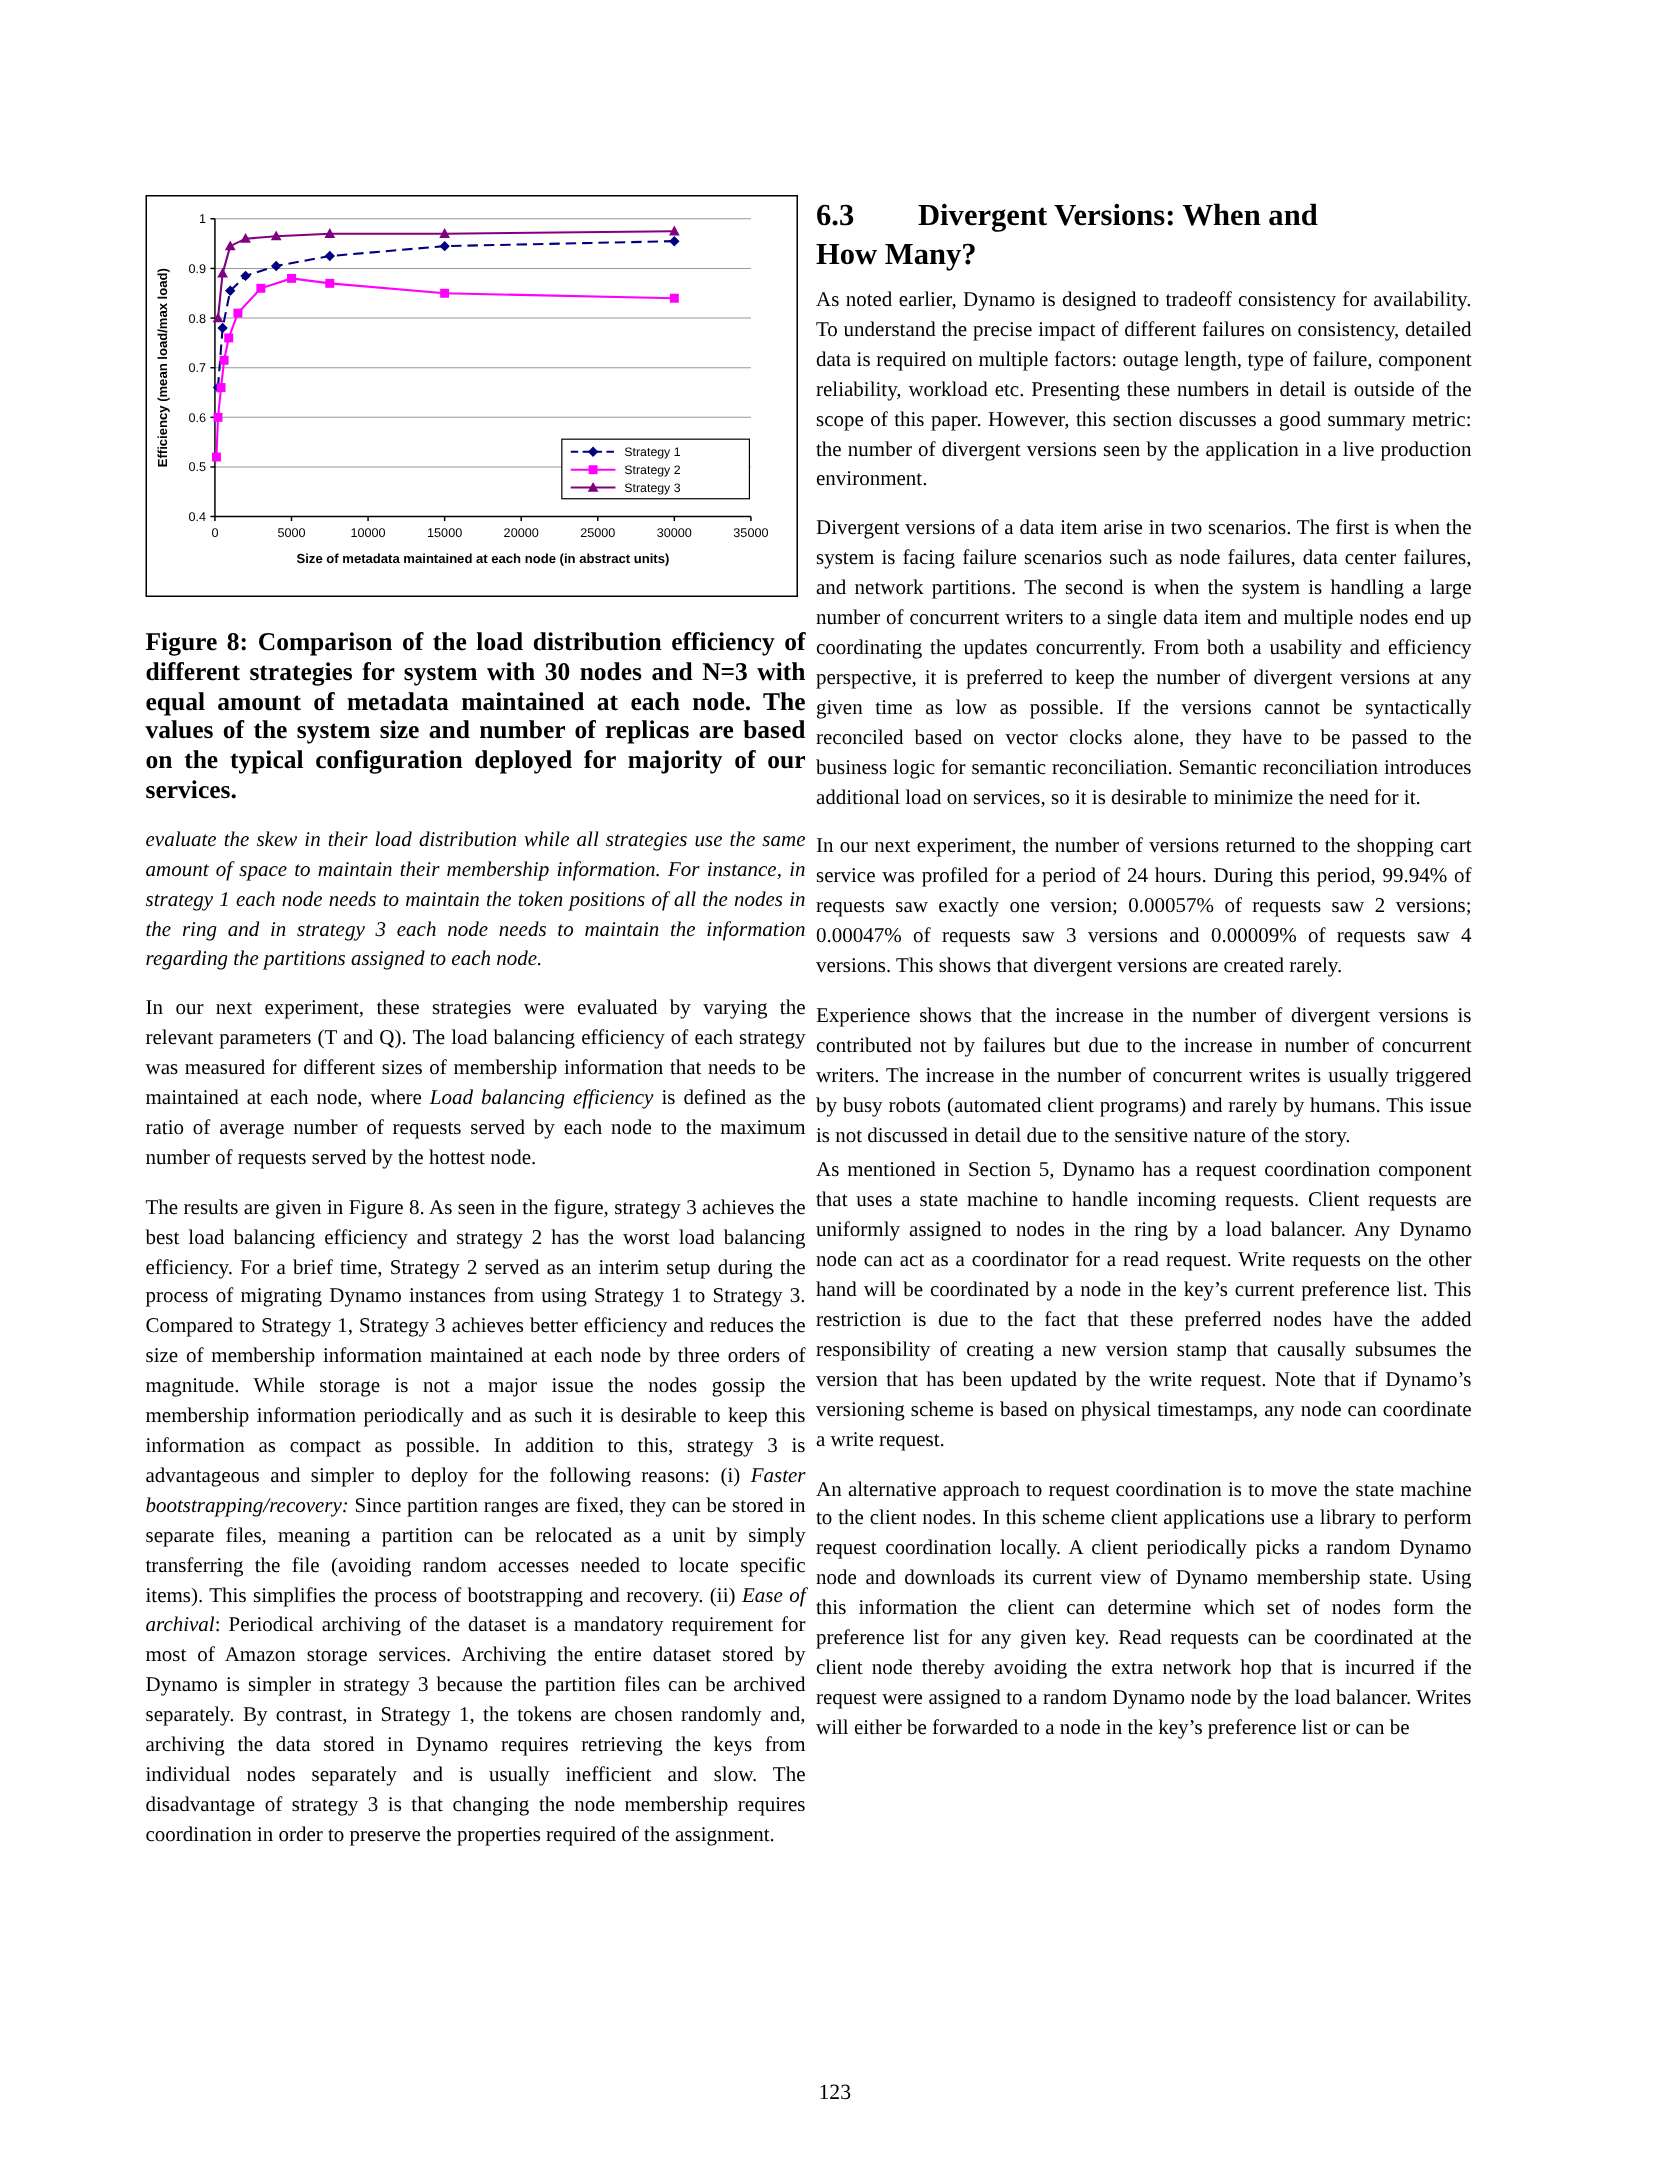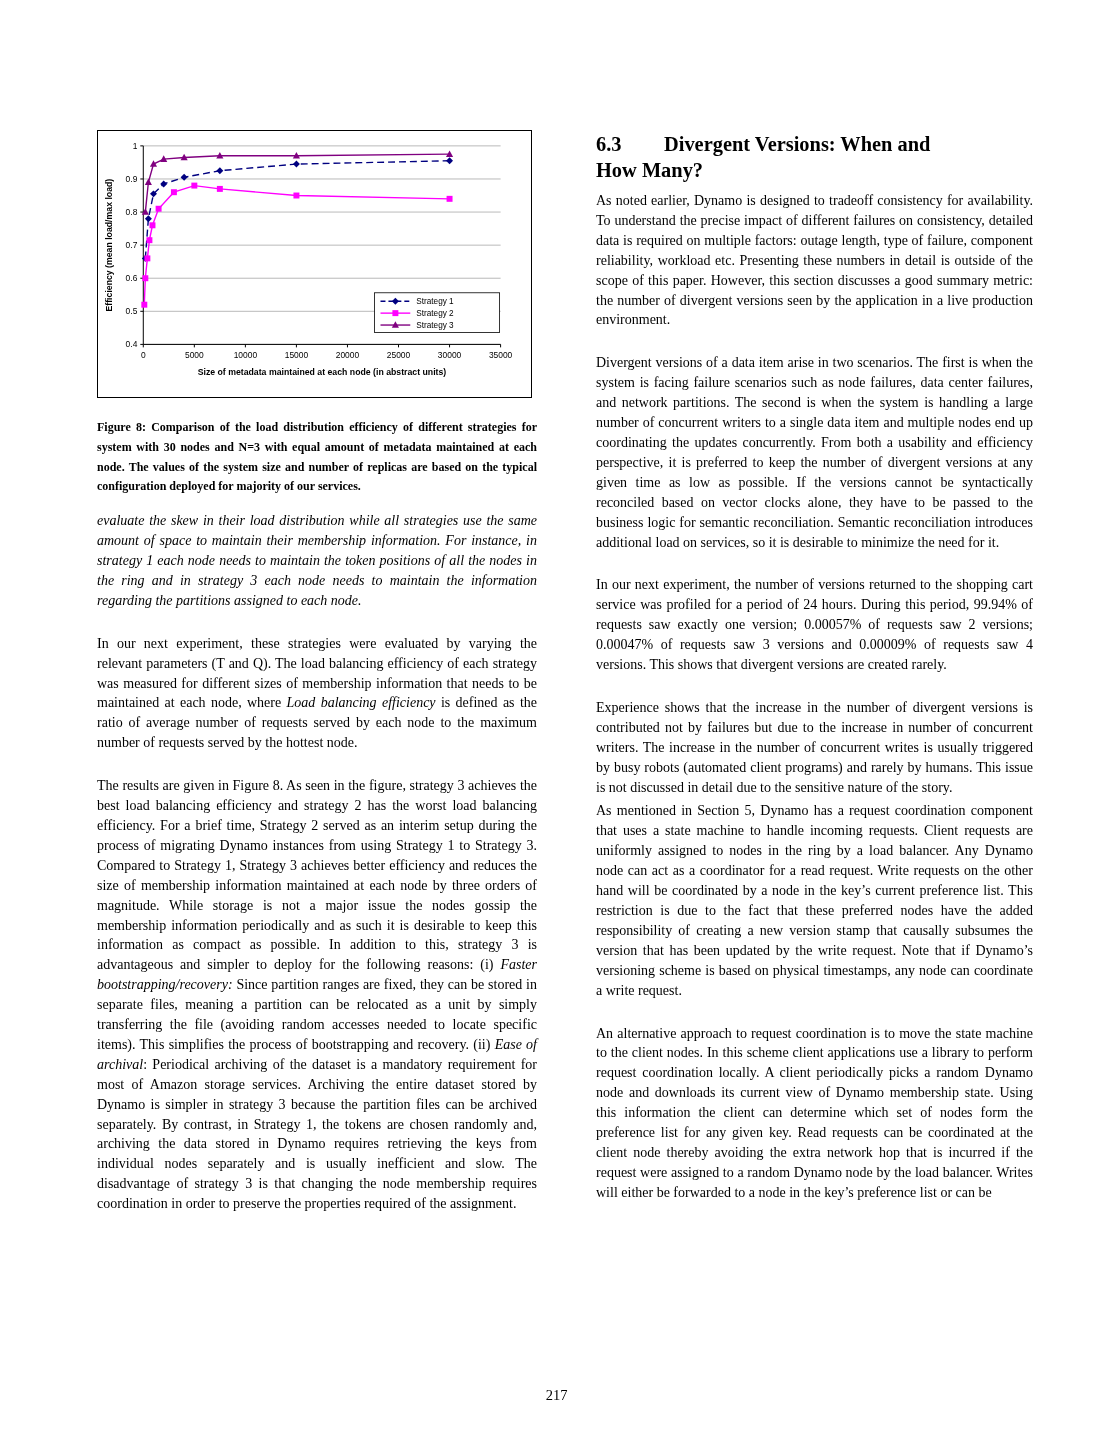--- a/index.html
+++ b/index.html
@@ -2,31 +2,31 @@
 <html><head>
 <meta charset="utf-8">
 <style>
   * { margin:0; padding:0; box-sizing:border-box; }
   html,body { background:#ffffff; }
   .page {
     position:relative; width:1113px; height:1440px; background:#fff;
     font-family:"Liberation Serif", serif; color:#000; overflow:hidden;
   }
   .col-left  { position:absolute; left:97px;  top:130px; width:440px; }
-  .col-right { position:absolute; left:596px; top:132px; width:437px; }
+  .col-right { position:absolute; left:544px; top:132px; width:437px; }
 
   .chart-frame { width:435px; height:268px; border:1px solid #000; background:#fff; }
   .chart-frame svg { display:block; width:100%; height:100%; font-family:"Liberation Sans", sans-serif; }
 
   .caption {
-    margin-top:20px; font-weight:bold; font-size:12px; line-height:19.8px;
+    margin-top:20px; font-weight:bold; font-size:17px; line-height:19.8px;
     text-align:justify;
   }
   p.body {
-    font-size:14px; line-height:19.9px; text-align:justify; margin-top:23px;
+    font-size:14px; line-height:19.9px; text-align:justify; margin-top:13px;
   }
   .col-left .first-body { margin-top:14px;font-style:italic; }
 
   h2 {
     font-size:20.4px; line-height:25.5px; font-weight:bold;
     max-width:380px; margin:0 0 8px 0;
   }
   h2.mt { margin-top:14px; }
   h2 .secnum { display:inline-block; min-width:68px; }
 
@@ -138,14 +138,14 @@
     <h2><span class="secnum">6.3</span><span>Divergent Versions: When and How Many?</span></h2>
     <p class="body" style="margin-top:4px"><span>As noted earlier, Dynamo is designed to tradeoff consistency for availability. To understand the precise impact of different failures on consistency, detailed data is required on multiple factors: outage length, type of failure, component reliability, workload etc. Presenting these numbers in detail is outside of the scope of this paper. However, this section discusses a good summary metric: the number of divergent versions seen by the application in a live production environment.</span></p>
     <p class="body"><span>Divergent versions of a data item arise in two scenarios. The first is when the system is facing failure scenarios such as node failures, data center failures, and network partitions. The second is when the system is handling a large number of concurrent writers to a single data item and multiple nodes end up coordinating the updates concurrently. From both a usability and efficiency perspective, it is preferred to keep the number of divergent versions at any given time as low as possible. If the versions cannot be syntactically reconciled based on vector clocks alone, they have to be passed to the business logic for semantic reconciliation. Semantic reconciliation introduces additional load on services, so it is desirable to minimize the need for it.</span></p>
     <p class="body"><span>In our next experiment, the number of versions returned to the shopping cart service was profiled for a period of 24 hours. During this period, 99.94% of requests saw exactly one version; 0.00057% of requests saw 2 versions; 0.00047% of requests saw 3 versions and 0.00009% of requests saw 4 versions. This shows that divergent versions are created rarely.</span></p>
     <p class="body"><span>Experience shows that the increase in the number of divergent versions is contributed not by failures but due to the increase in number of concurrent writers. The increase in the number of concurrent writes is usually triggered by busy robots (automated client programs) and rarely by humans. This issue is not discussed in detail due to the sensitive nature of the story.</span></p>
 
     <p class="body" style="margin-top:4px"><span>As mentioned in Section 5, Dynamo has a request coordination component that uses a state machine to handle incoming requests. Client requests are uniformly assigned to nodes in the ring by a load balancer. Any Dynamo node can act as a coordinator for a read request. Write requests on the other hand will be coordinated by a node in the key’s current preference list. This restriction is due to the fact that these preferred nodes have the added responsibility of creating a new version stamp that causally subsumes the version that has been updated by the write request. Note that if Dynamo’s versioning scheme is based on physical timestamps, any node can coordinate a write request.</span></p>
     <p class="body"><span>An alternative approach to request coordination is to move the state machine to the client nodes. In this scheme client applications use a library to perform request coordination locally. A client periodically picks a random Dynamo node and downloads its current view of Dynamo membership state. Using this information the client can determine which set of nodes form the preference list for any given key. Read requests can be coordinated at the client node thereby avoiding the extra network hop that is incurred if the request were assigned to a random Dynamo node by the load balancer. Writes will either be forwarded to a node in the key’s preference list or can be</span></p>
   </div>
 
-  <div class="pageno">217</div>
+  <div class="pageno">123</div>
 </div>
 
 </body></html>

